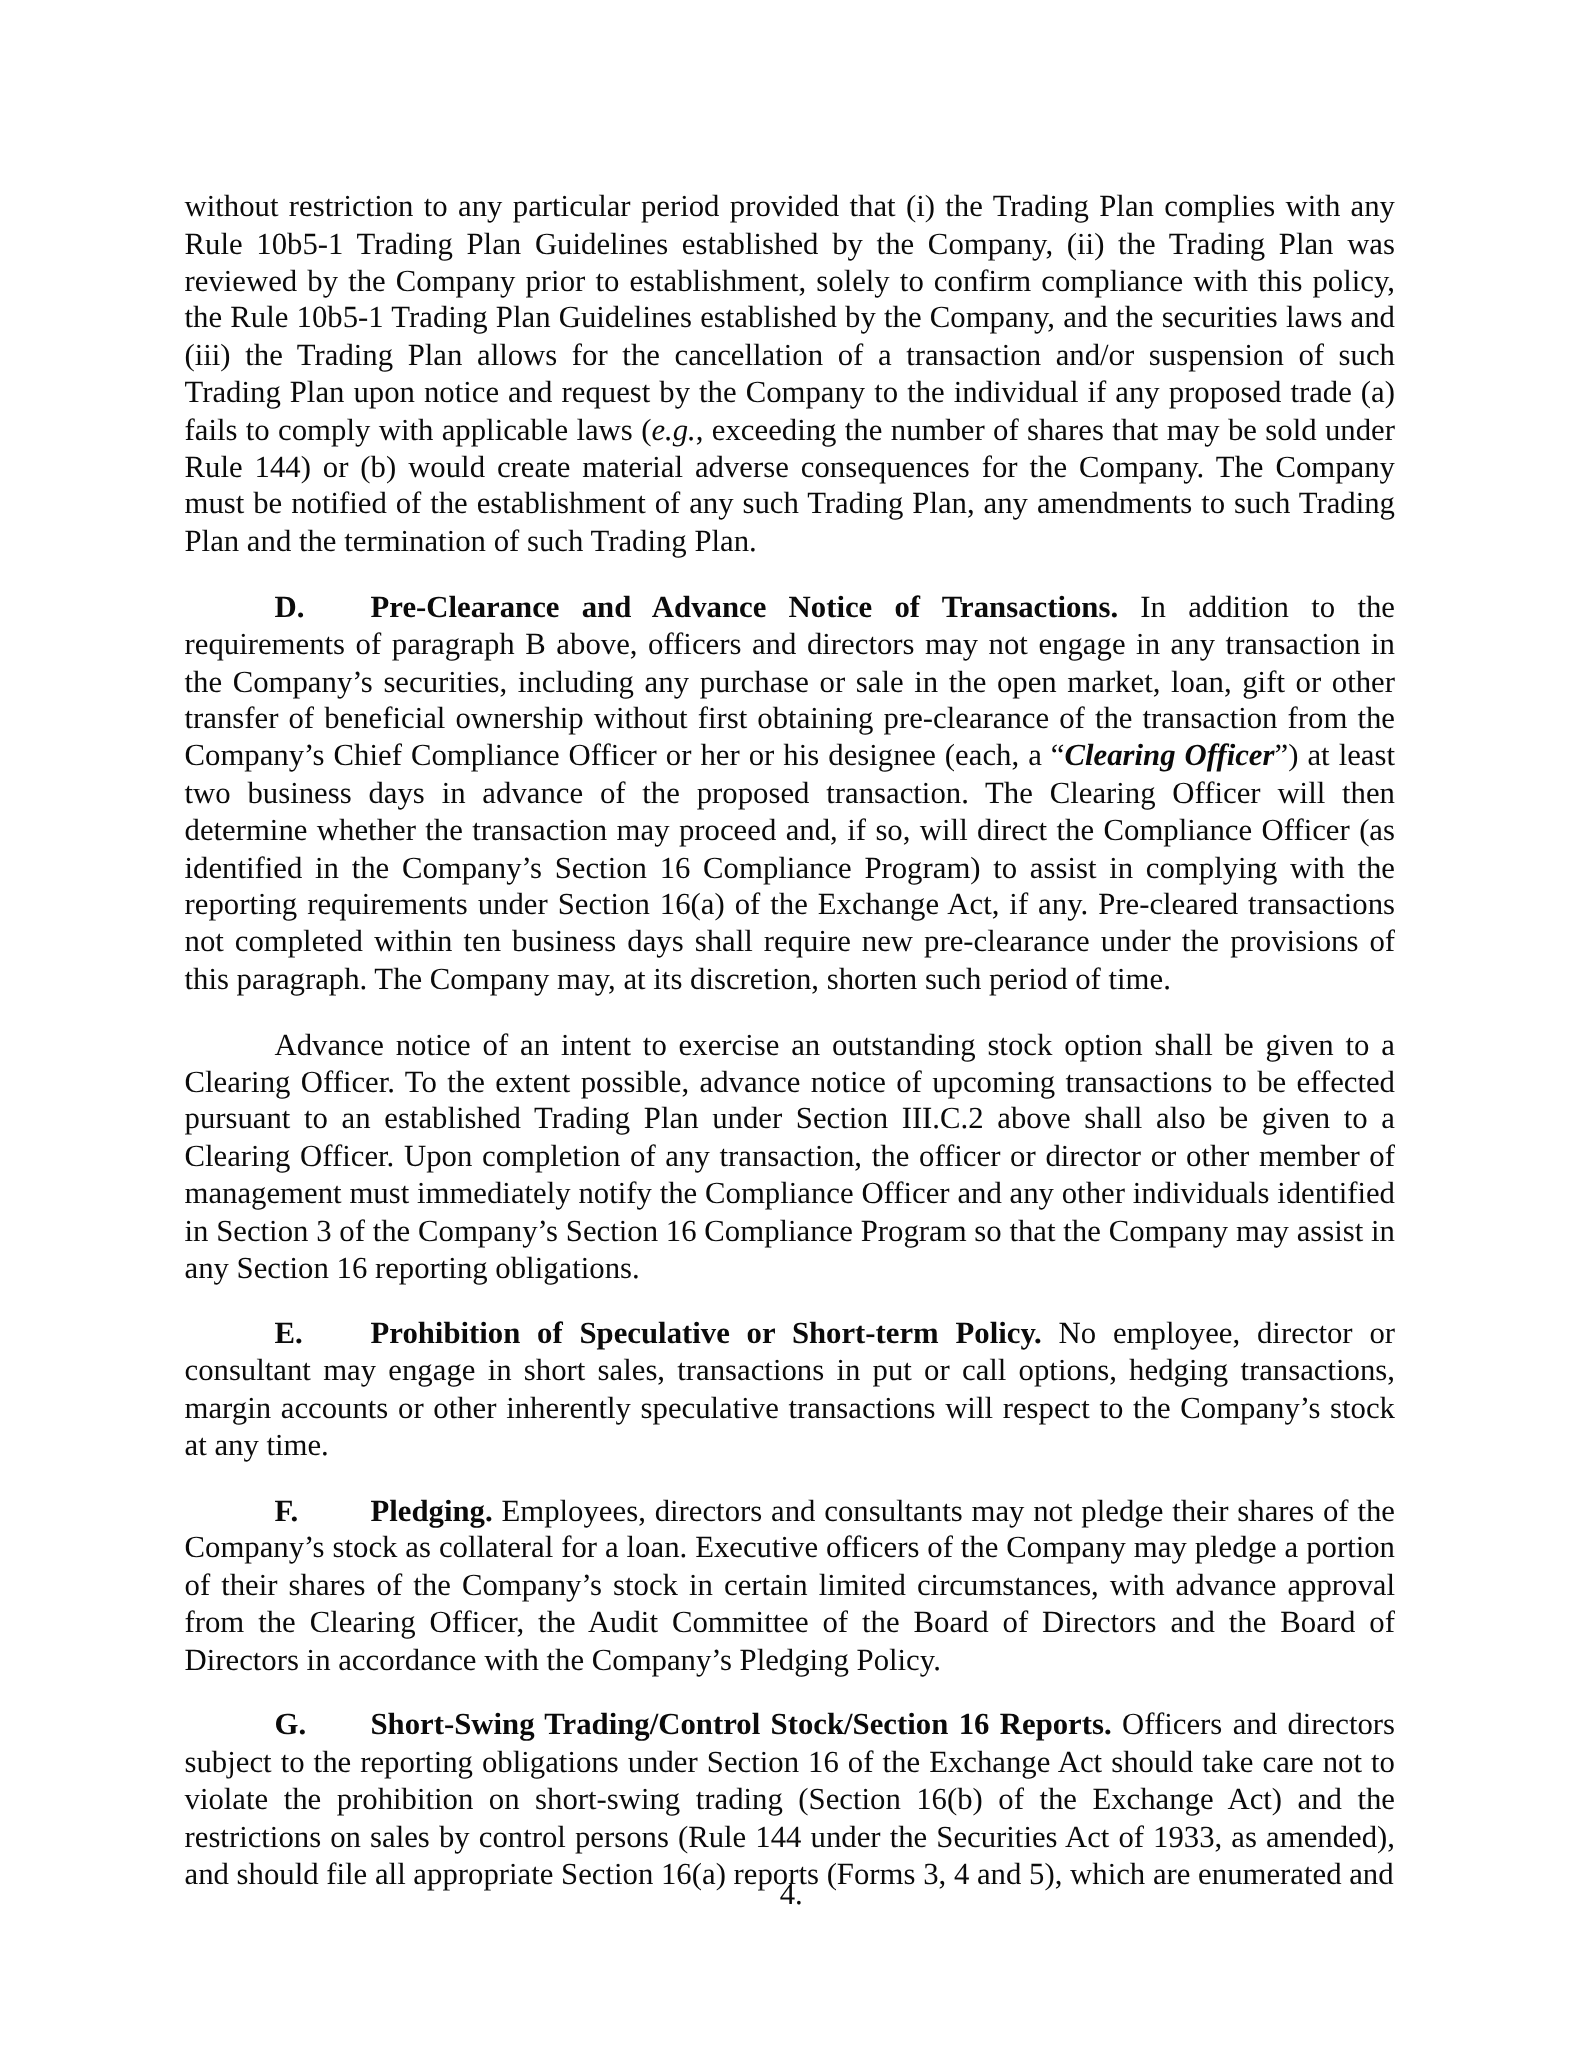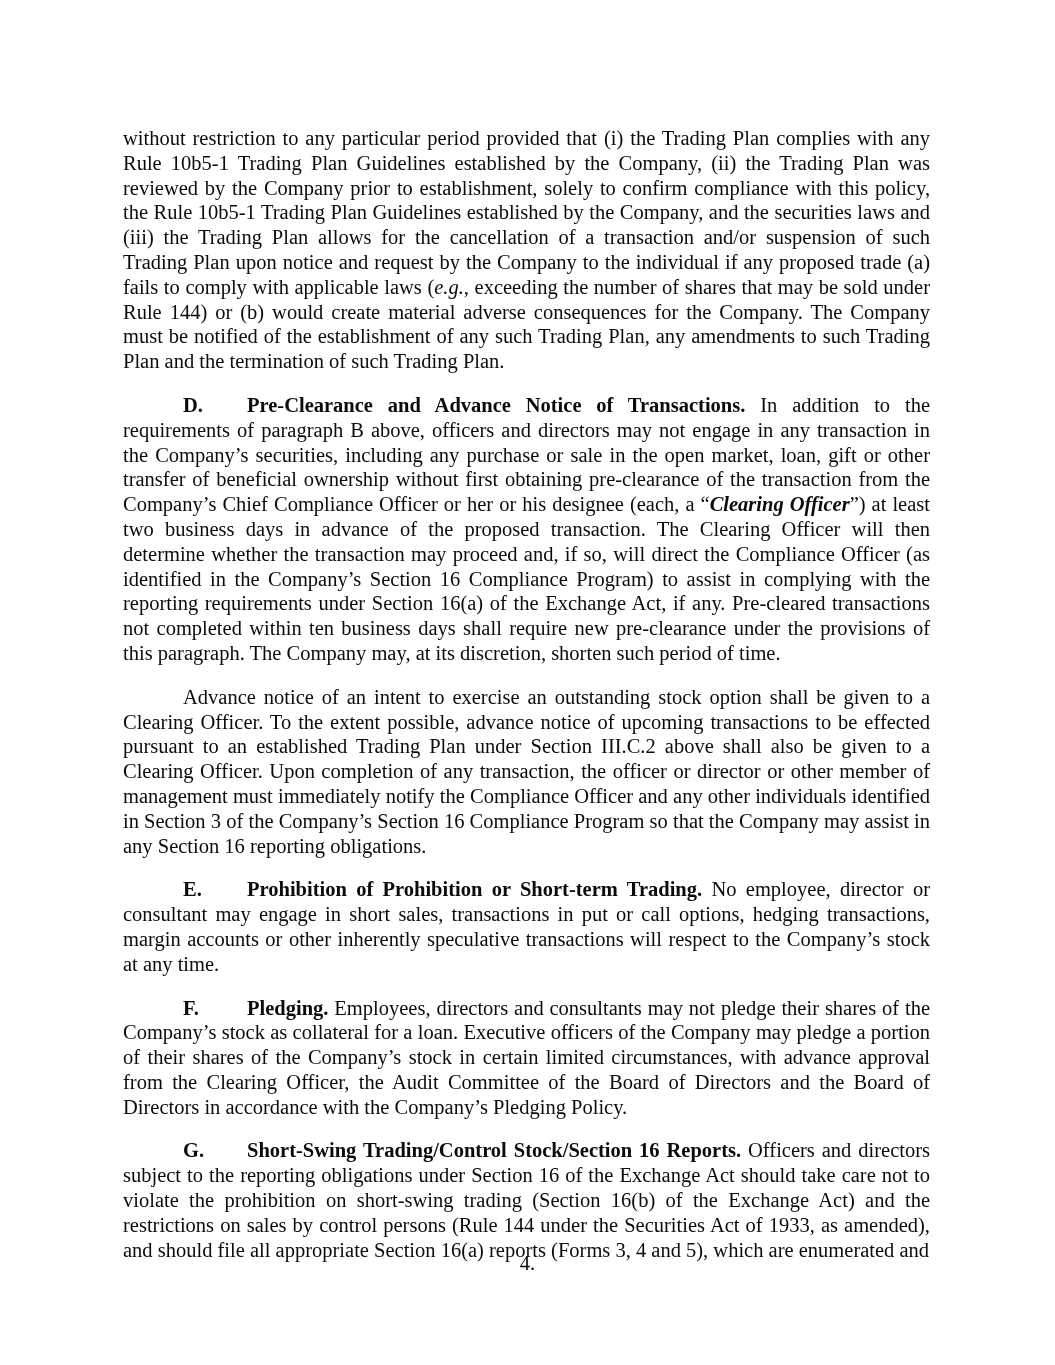--- a/index.html
+++ b/index.html
@@ -51,18 +51,18 @@
     color: #0b0b0b;
   }
 </style>
 </head>
 <body>
 
 <div class="doc-body">
     <p class="para"><span>without restriction to any particular period provided that (i) the Trading Plan complies with any Rule 10b5-1 Trading Plan Guidelines established by the Company, (ii) the Trading Plan was reviewed by the Company prior to establishment, solely to confirm compliance with this policy, the Rule 10b5-1 Trading Plan Guidelines established by the Company, and the securities laws and (iii) the Trading Plan allows for the cancellation of a transaction and/or suspension of such Trading Plan upon notice and request by the Company to the individual if any proposed trade (a) fails to comply with applicable laws (</span><span class="run-i">e.g.</span><span>, exceeding the number of shares that may be sold under Rule 144) or (b) would create material adverse consequences for the Company. The Company must be notified of the establishment of any such Trading Plan, any amendments to such Trading Plan and the termination of such Trading Plan.</span></p>
     <p class="para indent"><span class="plabel run-b">D.</span><span class="run-b">Pre-Clearance and Advance Notice of Transactions.</span><span> In addition to the requirements of paragraph B above, officers and directors may not engage in any transaction in the Company’s securities, including any purchase or sale in the open market, loan, gift or other transfer of beneficial ownership without first obtaining pre-clearance of the transaction from the Company’s Chief Compliance Officer or her or his designee (each, a “</span><span class="run-b run-i">Clearing Officer</span><span>”) at least two business days in advance of the proposed transaction. The Clearing Officer will then determine whether the transaction may proceed and, if so, will direct the Compliance Officer (as identified in the Company’s Section 16 Compliance Program) to assist in complying with the reporting requirements under Section 16(a) of the Exchange Act, if any. Pre-cleared transactions not completed within ten business days shall require new pre-clearance under the provisions of this paragraph. The Company may, at its discretion, shorten such period of time.</span></p>
     <p class="para indent"><span>Advance notice of an intent to exercise an outstanding stock option shall be given to a Clearing Officer. To the extent possible, advance notice of upcoming transactions to be effected pursuant to an established Trading Plan under Section III.C.2 above shall also be given to a Clearing Officer. Upon completion of any transaction, the officer or director or other member of management must immediately notify the Compliance Officer and any other individuals identified in Section 3 of the Company’s Section 16 Compliance Program so that the Company may assist in any Section 16 reporting obligations.</span></p>
-    <p class="para indent"><span class="plabel run-b">E.</span><span class="run-b">Prohibition of Prohibition or Short-term Trading.</span><span> No employee, director or consultant may engage in short sales, transactions in put or call options, hedging transactions, margin accounts or other inherently speculative transactions will respect to the Company’s stock at any time.</span></p>
+    <p class="para indent"><span class="plabel run-b">E.</span><span class="run-b">Prohibition of Speculative or Short-term Policy.</span><span> No employee, director or consultant may engage in short sales, transactions in put or call options, hedging transactions, margin accounts or other inherently speculative transactions will respect to the Company’s stock at any time.</span></p>
     <p class="para indent"><span class="plabel run-b">F.</span><span class="run-b">Pledging.</span><span> Employees, directors and consultants may not pledge their shares of the Company’s stock as collateral for a loan. Executive officers of the Company may pledge a portion of their shares of the Company’s stock in certain limited circumstances, with advance approval from the Clearing Officer, the Audit Committee of the Board of Directors and the Board of Directors in accordance with the Company’s Pledging Policy.</span></p>
     <p class="para indent"><span class="plabel run-b">G.</span><span class="run-b">Short-Swing Trading/Control Stock/Section 16 Reports.</span><span> Officers and directors subject to the reporting obligations under Section 16 of the Exchange Act should take care not to violate the prohibition on short-swing trading (Section 16(b) of the Exchange Act) and the restrictions on sales by control persons (Rule 144 under the Securities Act of 1933, as amended), and should file all appropriate Section 16(a) reports (Forms 3, 4 and 5), which are enumerated and</span></p>
   </div>
 
 <div class="page-footer">4.</div>
 
 </body></html>

